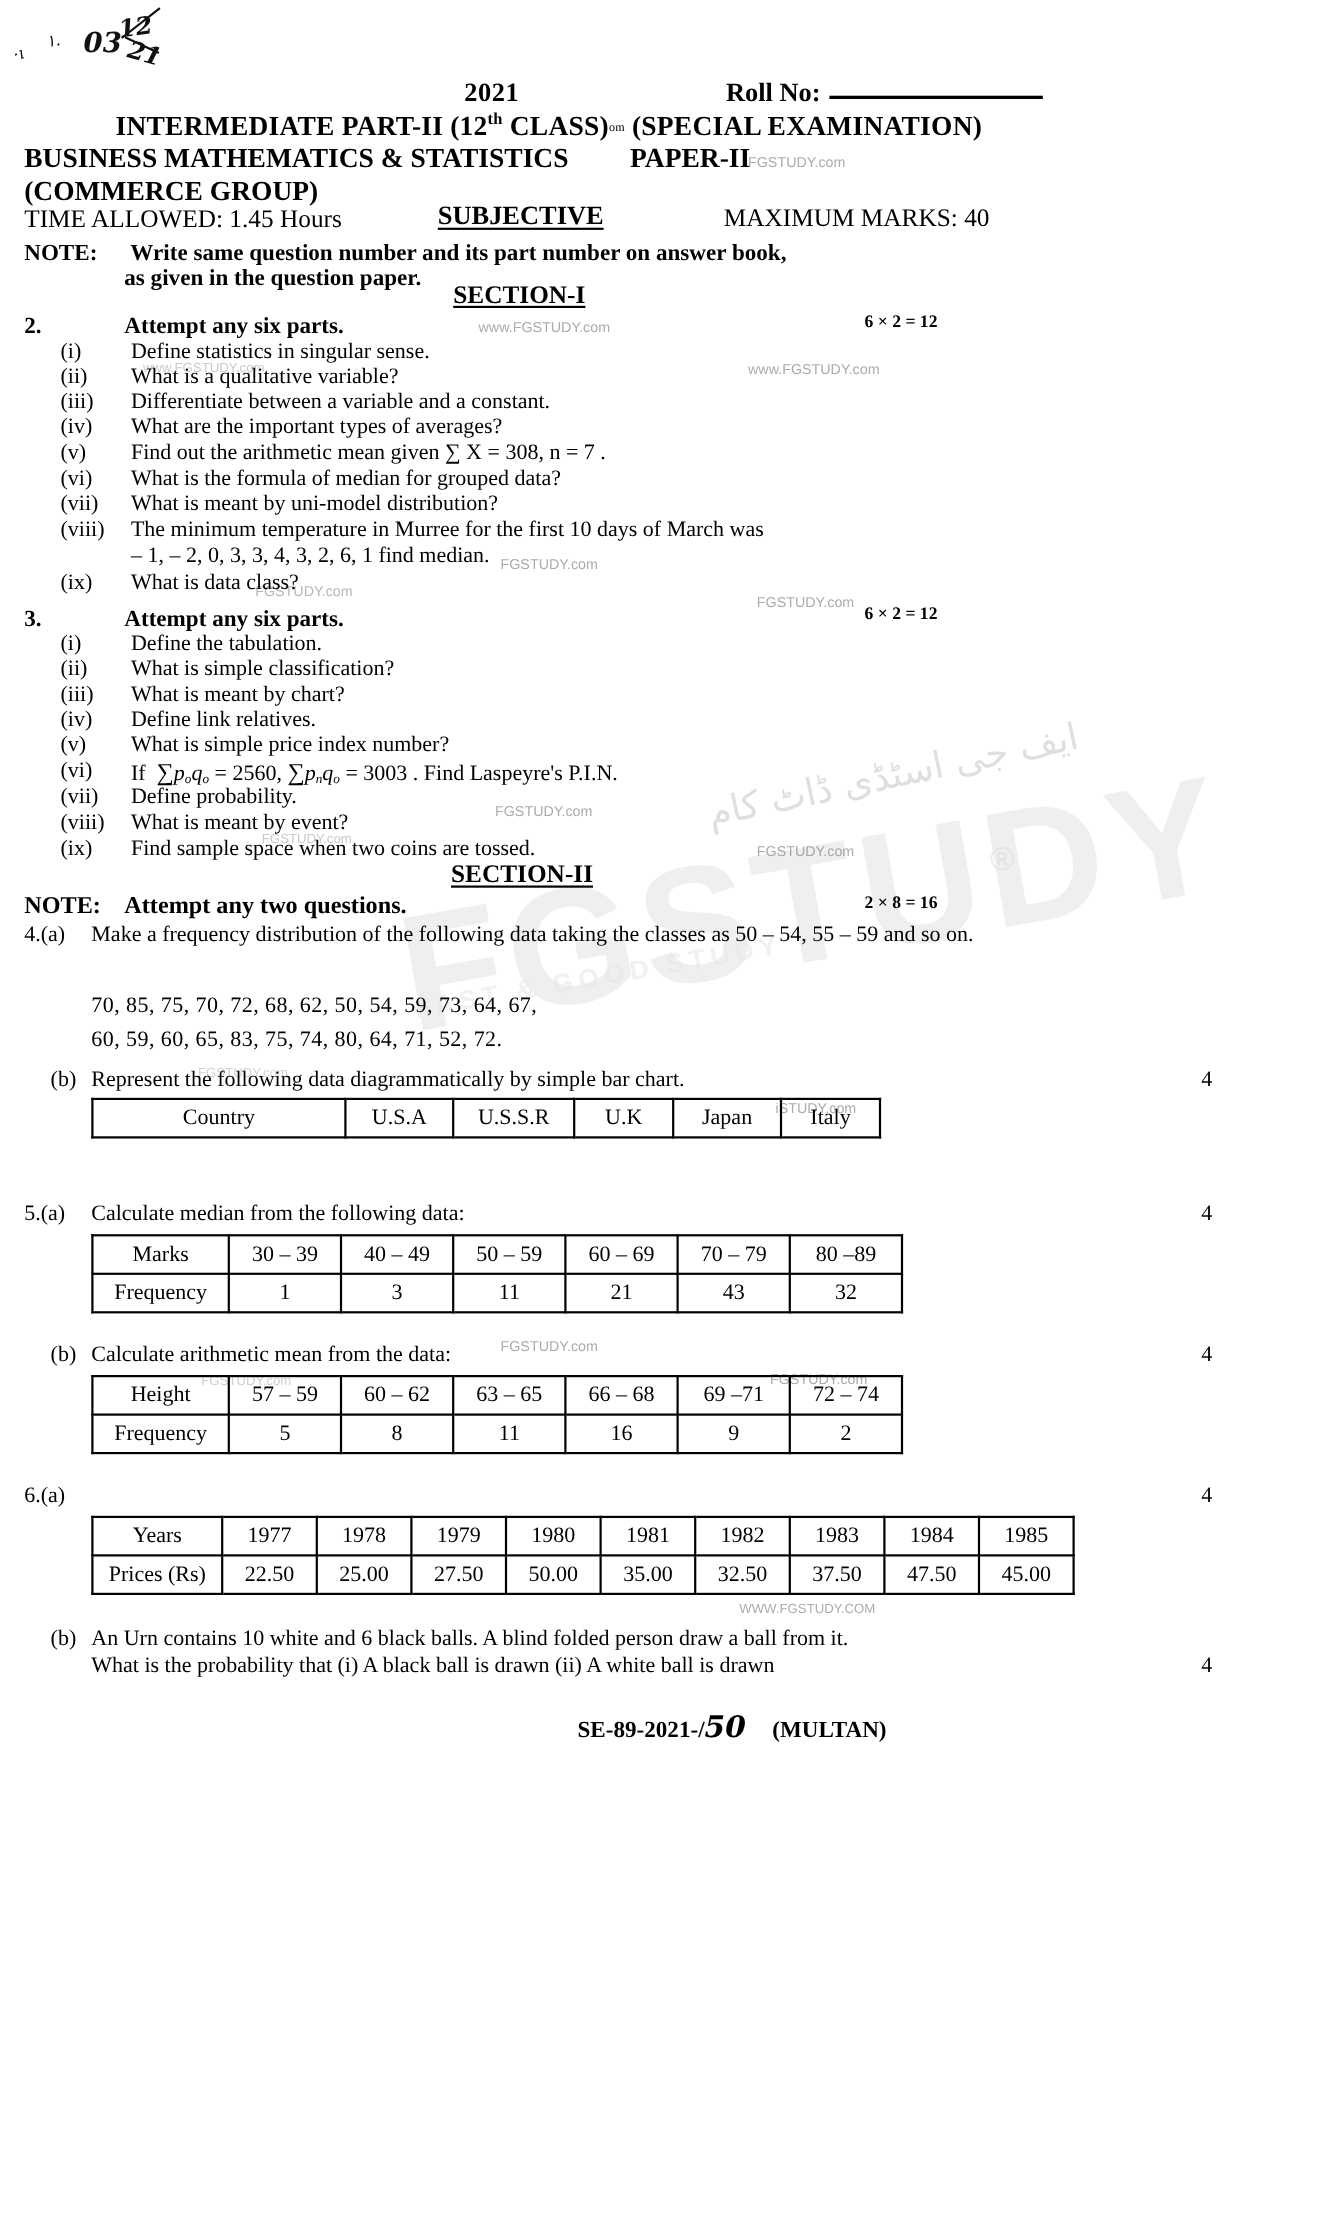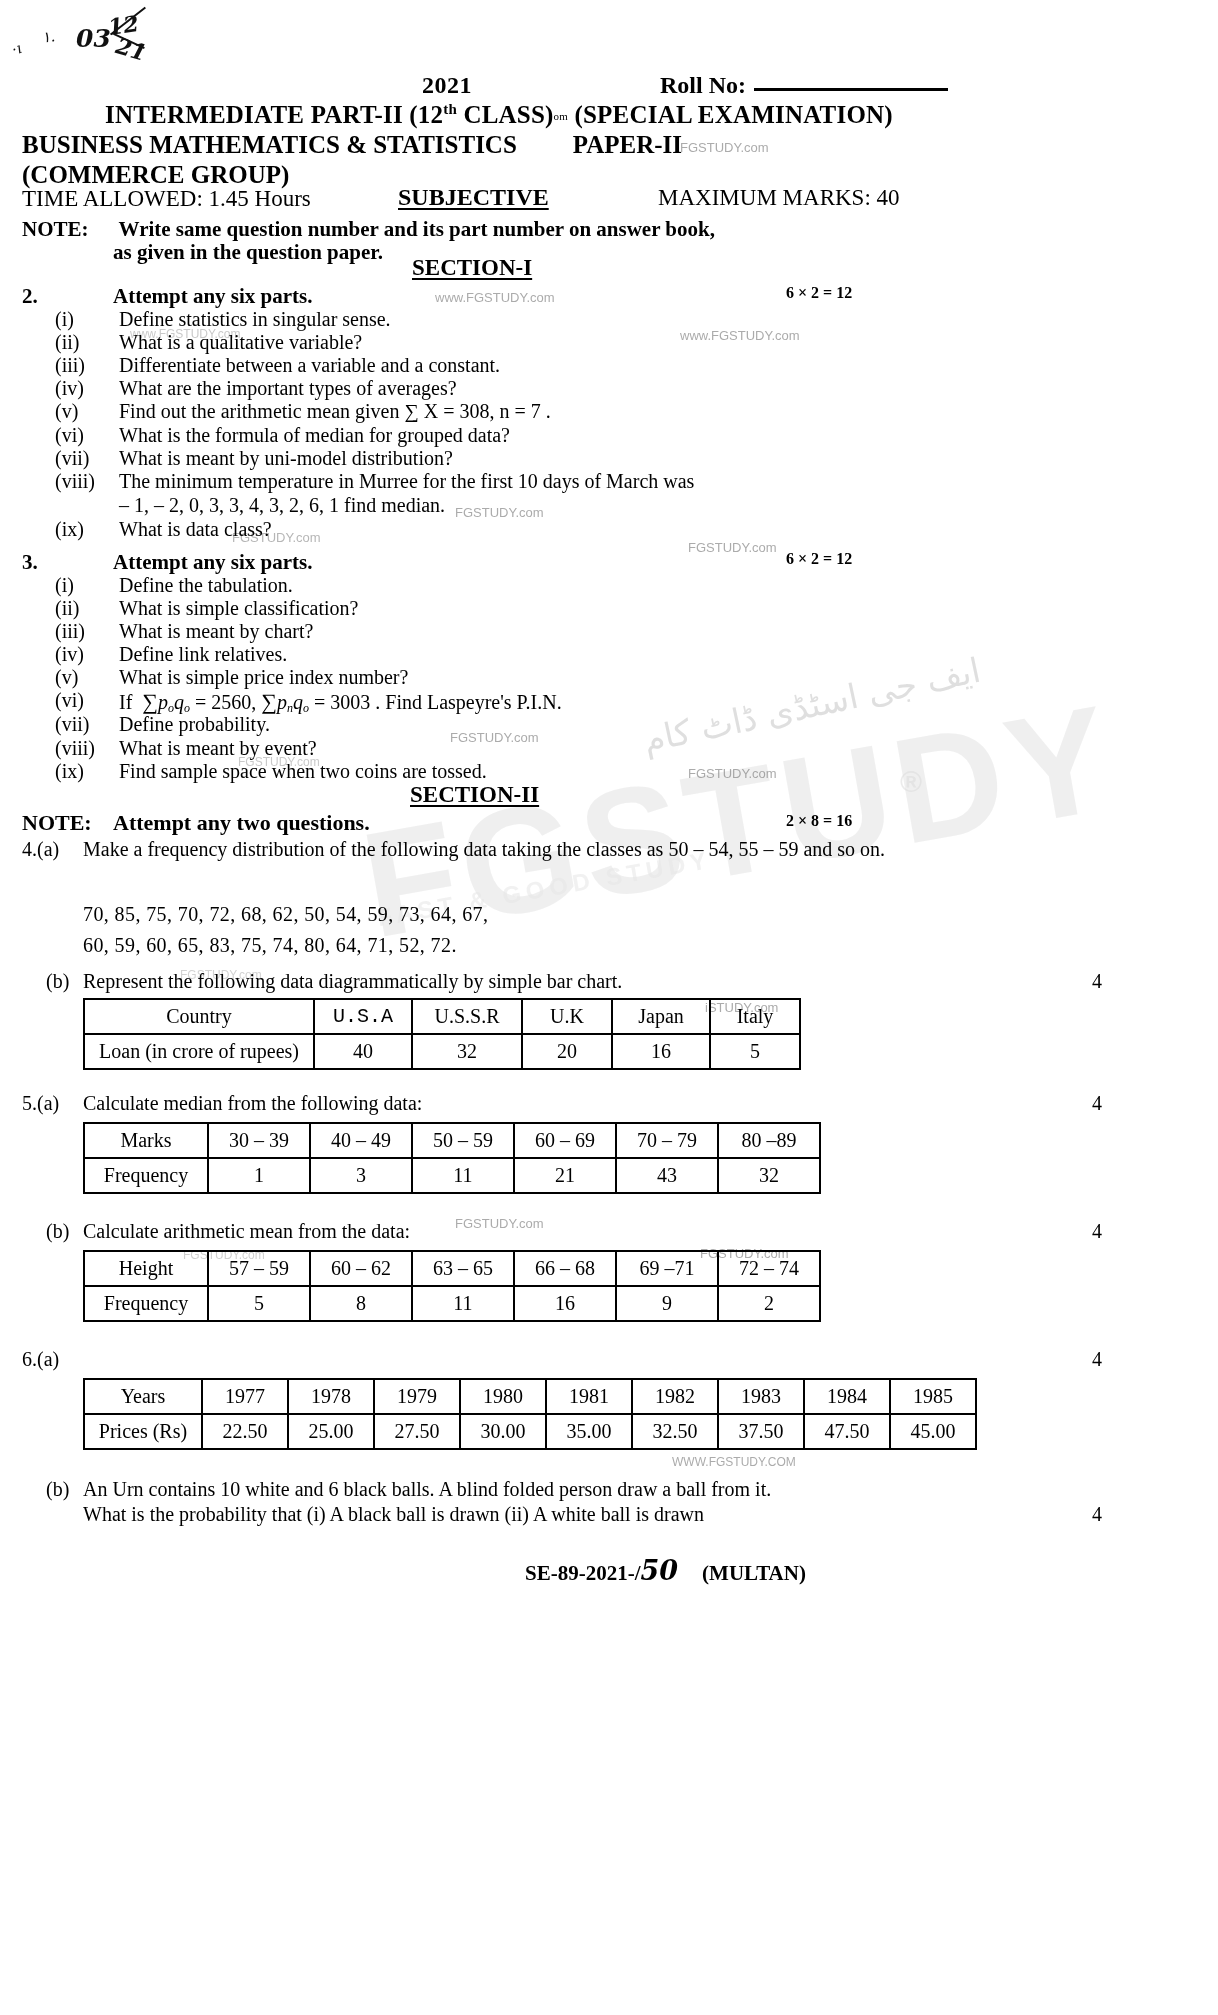--- a/index.html
+++ b/index.html
@@ -388,33 +388,25 @@
   <div class="datarow" style="left:83px; top:934px;">60, 59, 60, 65, 83, 75, 74, 80, 64, 71, 52, 72.</div>
 
   <div class="qsec2lbl" style="left:46px; top:970px;">(b)</div>
   <div class="qsec2" style="left:83px; top:970px;">Represent the following data diagrammatically by simple bar chart.</div>
   <div class="marks-r" style="top:970px;">4</div>
 
   <table class="ex" style="left:83px; top:998px;">
     <tbody>
         <tr>
       <td class="head-lbl" style="width:216px;">Country</td>
-      <td style="width:84px;font-family:Liberation Mono, monospace;">U.S.A</td>
+      <td style="width:84px;">U.S.A</td>
       <td style="width:96px;">U.S.S.R</td>
       <td style="width:76px;">U.K</td>
       <td style="width:84px;">Japan</td>
       <td style="width:76px;">Italy</td>
-    </tr>
-    <tr>
-      <td class="head-lbl">Loan (in crore of rupees)</td>
-      <td>40</td>
-      <td>32</td>
-      <td>20</td>
-      <td>16</td>
-      <td>5</td>
     </tr>
   </tbody>
     </table>
 
   <div class="qsec2lbl" style="left:22px; top:1092px;">5.(a)</div>
   <div class="qsec2" style="left:83px; top:1092px;">Calculate median from the following data:</div>
   <div class="marks-r" style="top:1092px;">4</div>
 
   <table class="ex" style="left:83px; top:1122px;">
     <tbody>
@@ -481,21 +473,21 @@
       <td style="width:72px;">1982</td>
       <td style="width:72px;">1983</td>
       <td style="width:72px;">1984</td>
       <td style="width:72px;">1985</td>
     </tr>
     <tr>
       <td class="head-lbl">Prices (Rs)</td>
       <td>22.50</td>
       <td>25.00</td>
       <td>27.50</td>
-      <td>30.00</td>
+      <td>50.00</td>
       <td>35.00</td>
       <td>32.50</td>
       <td>37.50</td>
       <td>47.50</td>
       <td>45.00</td>
     </tr>
   </tbody>
     </table>
 
   <div class="qsec2lbl" style="left:46px; top:1478px;">(b)</div>

